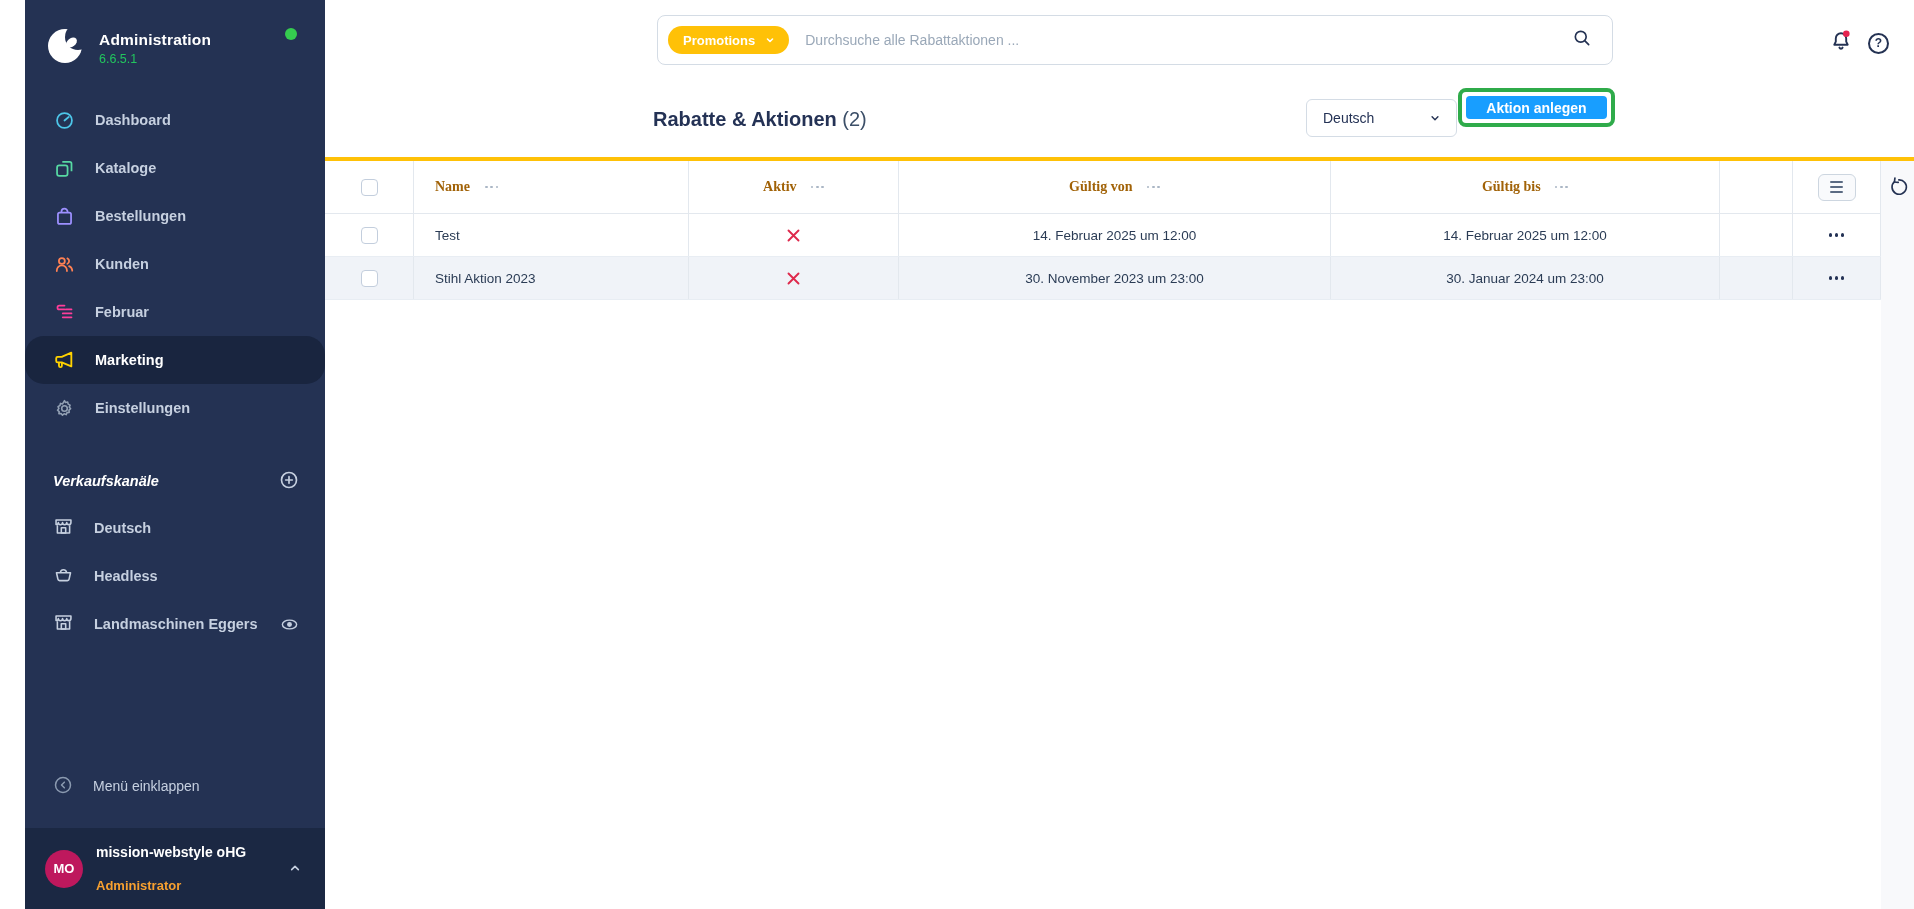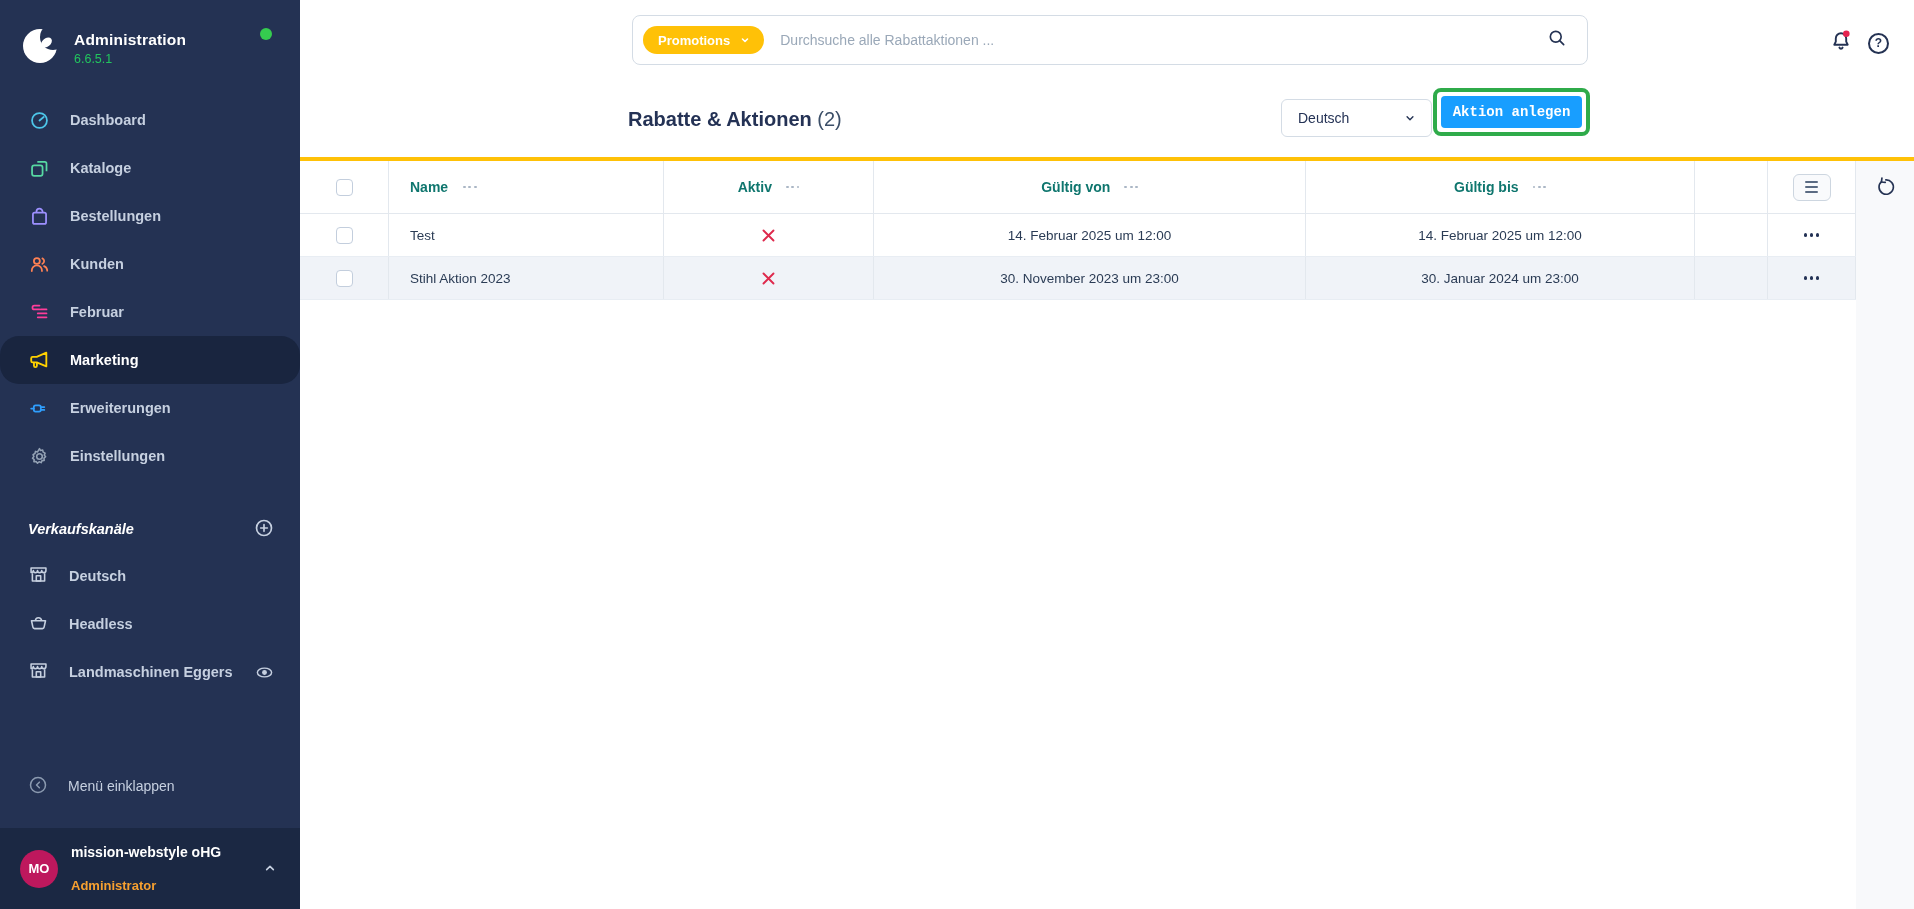--- a/index.html
+++ b/index.html
@@ -1,18 +1,18 @@
 <!DOCTYPE html>
 <html><head>
 <meta charset="utf-8">
 <style>
   * { margin:0; padding:0; box-sizing:border-box; }
   html,body { width:1914px; height:909px; overflow:hidden; background:#fff;
               font-family:"Liberation Sans", sans-serif; }
-  .page { display:flex; width:1914px; height:909px; }
+  .page { display:flex; width:1914px; height:909px;padding-left:25px; }
 
   
   .sidebar { width:300px; min-width:300px; height:100%; background:#243253;
              display:flex; flex-direction:column; color:#c6d0e0; }
   .side-head { height:96px; display:flex; align-items:center; gap:14px;
                padding:0 18px 0 20px; position:relative; }
   .app-title { color:#fff; font-weight:700; font-size:15.5px; letter-spacing:.2px; }
   .app-version { color:#22c55e; font-size:12.5px; margin-top:3px; }
   .status-dot { position:absolute; right:28px; top:28px; width:12px; height:12px;
                 border-radius:50%; background:#35cc4f; }
@@ -60,33 +60,33 @@
   .smartbar { height:76px; position:relative; }
   .page-title { position:absolute; left:328px; top:50%; transform:translateY(-50%);
                 font-size:20px; color:#243255; font-weight:700; }
   .page-title .count { font-weight:400; color:#3c4f68; }
   .language-select { position:absolute; left:981px; top:18px; width:151px; height:38px;
                      border:1px solid #d4dce5; border-radius:6px; background:#fff;
                      display:flex; align-items:center; justify-content:space-between;
                      padding:0 14px 0 16px; font-size:14px; color:#243255; cursor:pointer; }
   .green-frame { position:absolute; left:1133px; top:7px; border:4px solid #2fab4a;
                  border-radius:8px; padding:4px; }
-  .primary-btn { width:141px; height:32px; background:#189eff; border:none; border-radius:4px;
+  .primary-btn { width:141px; height:23px; background:#189eff; border:none; border-radius:4px;
                  color:#fff; font-weight:700; font-size:14px; cursor:pointer;
-                 font-family:Liberation Mono, monospace; }
+                 font-family:Liberation Sans, sans-serif; }
 
   .yellow-line { height:4px; background:#ffc107; width:100%; }
 
   .grid-area { flex:1; display:flex; }
   .grid { width:1556px; }
   .grid-row { display:grid; grid-template-columns:89px 275px 210px 432px 389px 73px 88px; }
   .grid-row > div { border-right:1px solid #e3e8ee; display:flex; align-items:center;
                     justify-content:center; }
   .th-row { height:53px; border-bottom:1px solid #e3e8ee; background:#fff; }
-  .th-row .th-label { font-weight:700; font-size:14px; color:#0f766e; }
+  .th-row .th-label { font-weight:700; font-size:14px; color:#a16207;font-family:Liberation Serif, serif; }
   .cell-name { justify-content:flex-start !important; padding-left:21px; gap:15px; }
   .data-row { height:43px; font-size:13.5px; color:#2b3c55; border-bottom:1px solid #e8edf3;text-align:right; }
   .data-row.alt { background:#f0f3f8; }
   .checkbox { width:17px; height:17px; border:1px solid #c3cedd; border-radius:4px;
               background:#fff; cursor:pointer; }
   .dots3 { display:inline-flex; gap:2.5px; align-items:center; cursor:pointer; }
   .dots3 i { width:2.8px; height:2.8px; border-radius:50%; background:#aab6c5; }
   .dots3.big i { width:3.6px; height:3.6px; background:#243255; }
   .hdr-dots { margin-left:14px; }
   .settings-btn { width:38px; height:27px; border:1px solid #cdd6e0; border-radius:6px;
@@ -170,30 +170,20 @@
         <span class="ic">
           <svg width="22" height="22" viewBox="0 0 24 24" fill="none" stroke="#ffd200" stroke-width="2" stroke-linejoin="round" stroke-linecap="round">
             <path d="M20 4 L9.5 8.5 H5 a1.5 1.5 0 0 0 -1.5 1.5 v3 a1.5 1.5 0 0 0 1.5 1.5 h4.5 L20 19 z"></path>
             <path d="M6.5 14.8 v3.4 a1.6 1.6 0 0 0 3.2 0 v-3"></path>
           </svg>
           </span>
         <span>Marketing</span>
       </div>
       <div class="nav-item">
         <span class="ic">
-          <svg width="21" height="21" viewBox="0 0 24 24" fill="none" stroke="#2f9ffe" stroke-width="2" stroke-linecap="round">
-            <path d="M2.5 12 h3"></path>
-            <rect x="5.5" y="8.5" width="8" height="7" rx="2"></rect>
-            <path d="M13.5 10.3 h4 M13.5 13.7 h4"></path>
-          </svg>
-          </span>
-        <span>Erweiterungen</span>
-      </div>
-      <div class="nav-item">
-        <span class="ic">
           <svg width="21" height="21" viewBox="0 0 24 24" fill="none" stroke="#93a1b4" stroke-width="1.8" stroke-linejoin="round">
             <circle cx="12" cy="12" r="3.2"></circle>
             <path d="M12 3 l1.2 2.2 2.4-.6 .6 2.4 2.2 1.2 -1 2.2 1.6 1.9 -1.9 1.6 .3 2.5 -2.5 .3 -1 2.3 -2.3-1 -1.9 1.6 -1.6-1.9 -2.5 .3 .3-2.5 -1.9-1.6 1.6-1.9 -1-2.2 2.2-1.2 .6-2.4 2.4 .6 z"></path>
           </svg>
           </span>
         <span>Einstellungen</span>
       </div>
     </nav>
 
     <div class="sc-heading">

